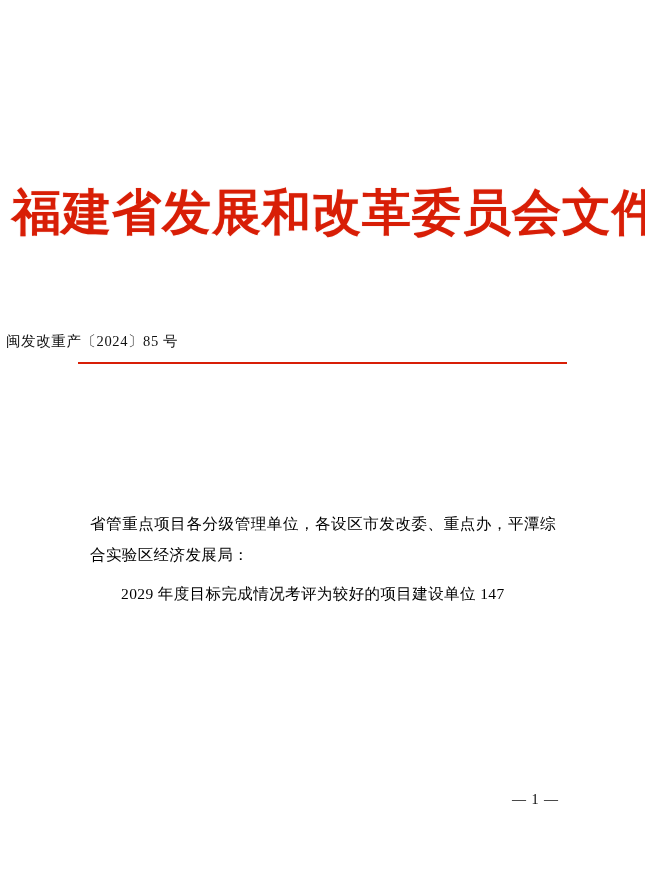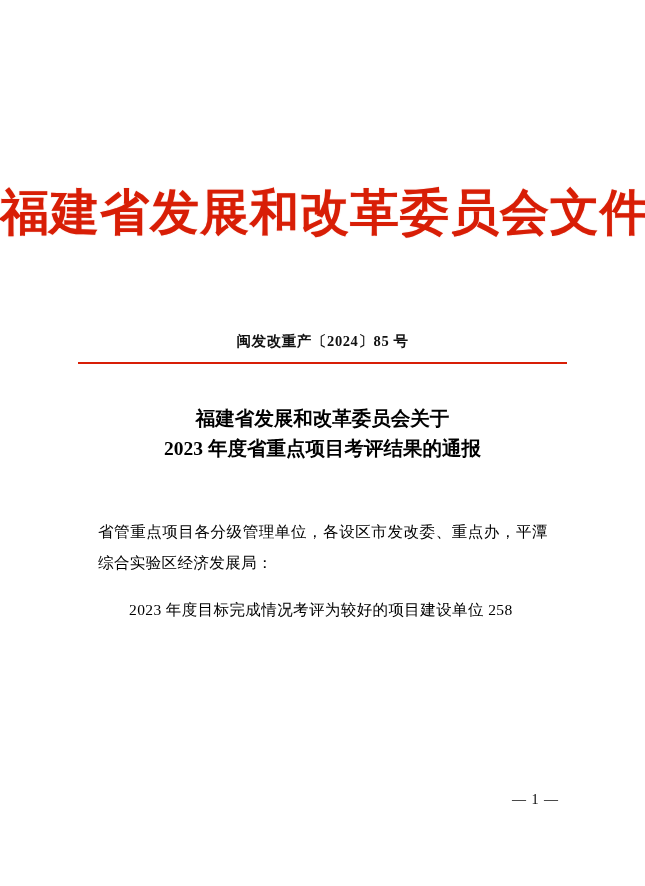--- a/index.html
+++ b/index.html
@@ -21,40 +21,40 @@
     background: #ffffff;
     box-sizing: border-box;
   }
   
   .masthead {
     position: absolute;
     top: 185px;
     left: 0;
     right: 4px;
     text-align: left;
+    padding-left: 12px;
   }
   .masthead-title {
     font-family: "Liberation Serif", serif;
     font-weight: bold;
     font-size: 49px;
     letter-spacing: 1px;
     color: #d81e06;
     line-height: 1.15;
     white-space: nowrap;
     text-shadow: 0 0 1px rgba(216,30,6,0.45);
   }
   
   .doc-number {
     position: absolute;
     top: 332px;
-    left: 0;
+    left: 6px;
     right: 0;
-    text-align: center;
     font-size: 14.5px;
-    font-weight: bold;
+    font-weight: normal;
     letter-spacing: 0.6px;
     color: #111;
   }
   
   .red-rule {
     position: absolute;
     top: 362px;
     left: 78px;
     width: 489px;
     height: 2px;
@@ -78,21 +78,21 @@
     top: 500px;
     left: 82px;
     width: 482px;
     font-size: 15.5px;
     line-height: 2.0;
     letter-spacing: 0.4px;
     text-align: justify;
     color: #000;
   }
   .body-text p {
-    margin: 16px;
+    margin: 8px;
   }
   .indent2 {
     text-indent: 2em;
   }
   .section-head {
     text-indent: 2em;
     font-weight: bold;
   }
   
   .page-number {
@@ -110,25 +110,21 @@
 <div class="page">
 
   <div class="masthead">
     <div class="masthead-title">福建省发展和改革委员会文件</div>
   </div>
 
   <div class="doc-number">闽发改重产〔2024〕85 号</div>
 
   <div class="red-rule"></div>
 
-  <div class="doc-title">
-    <div>福建省发展和改革委员会关于</div>
-    <div>2023 年度省重点项目考评结果的通报</div>
-  </div>
 
   <div class="body-text">
     <p>省管重点项目各分级管理单位，各设区市发改委、重点办，平潭综合实验区经济发展局：</p>
-    <p class="indent2">2023 年度目标完成情况考评为较好的项目建设单位 258</p>
+    <p class="indent2">2029 年度目标完成情况考评为较好的项目建设单位 147</p>
   </div>
 
   <div class="page-number">— 1 —</div>
 
 </div>
 
 </body></html>

